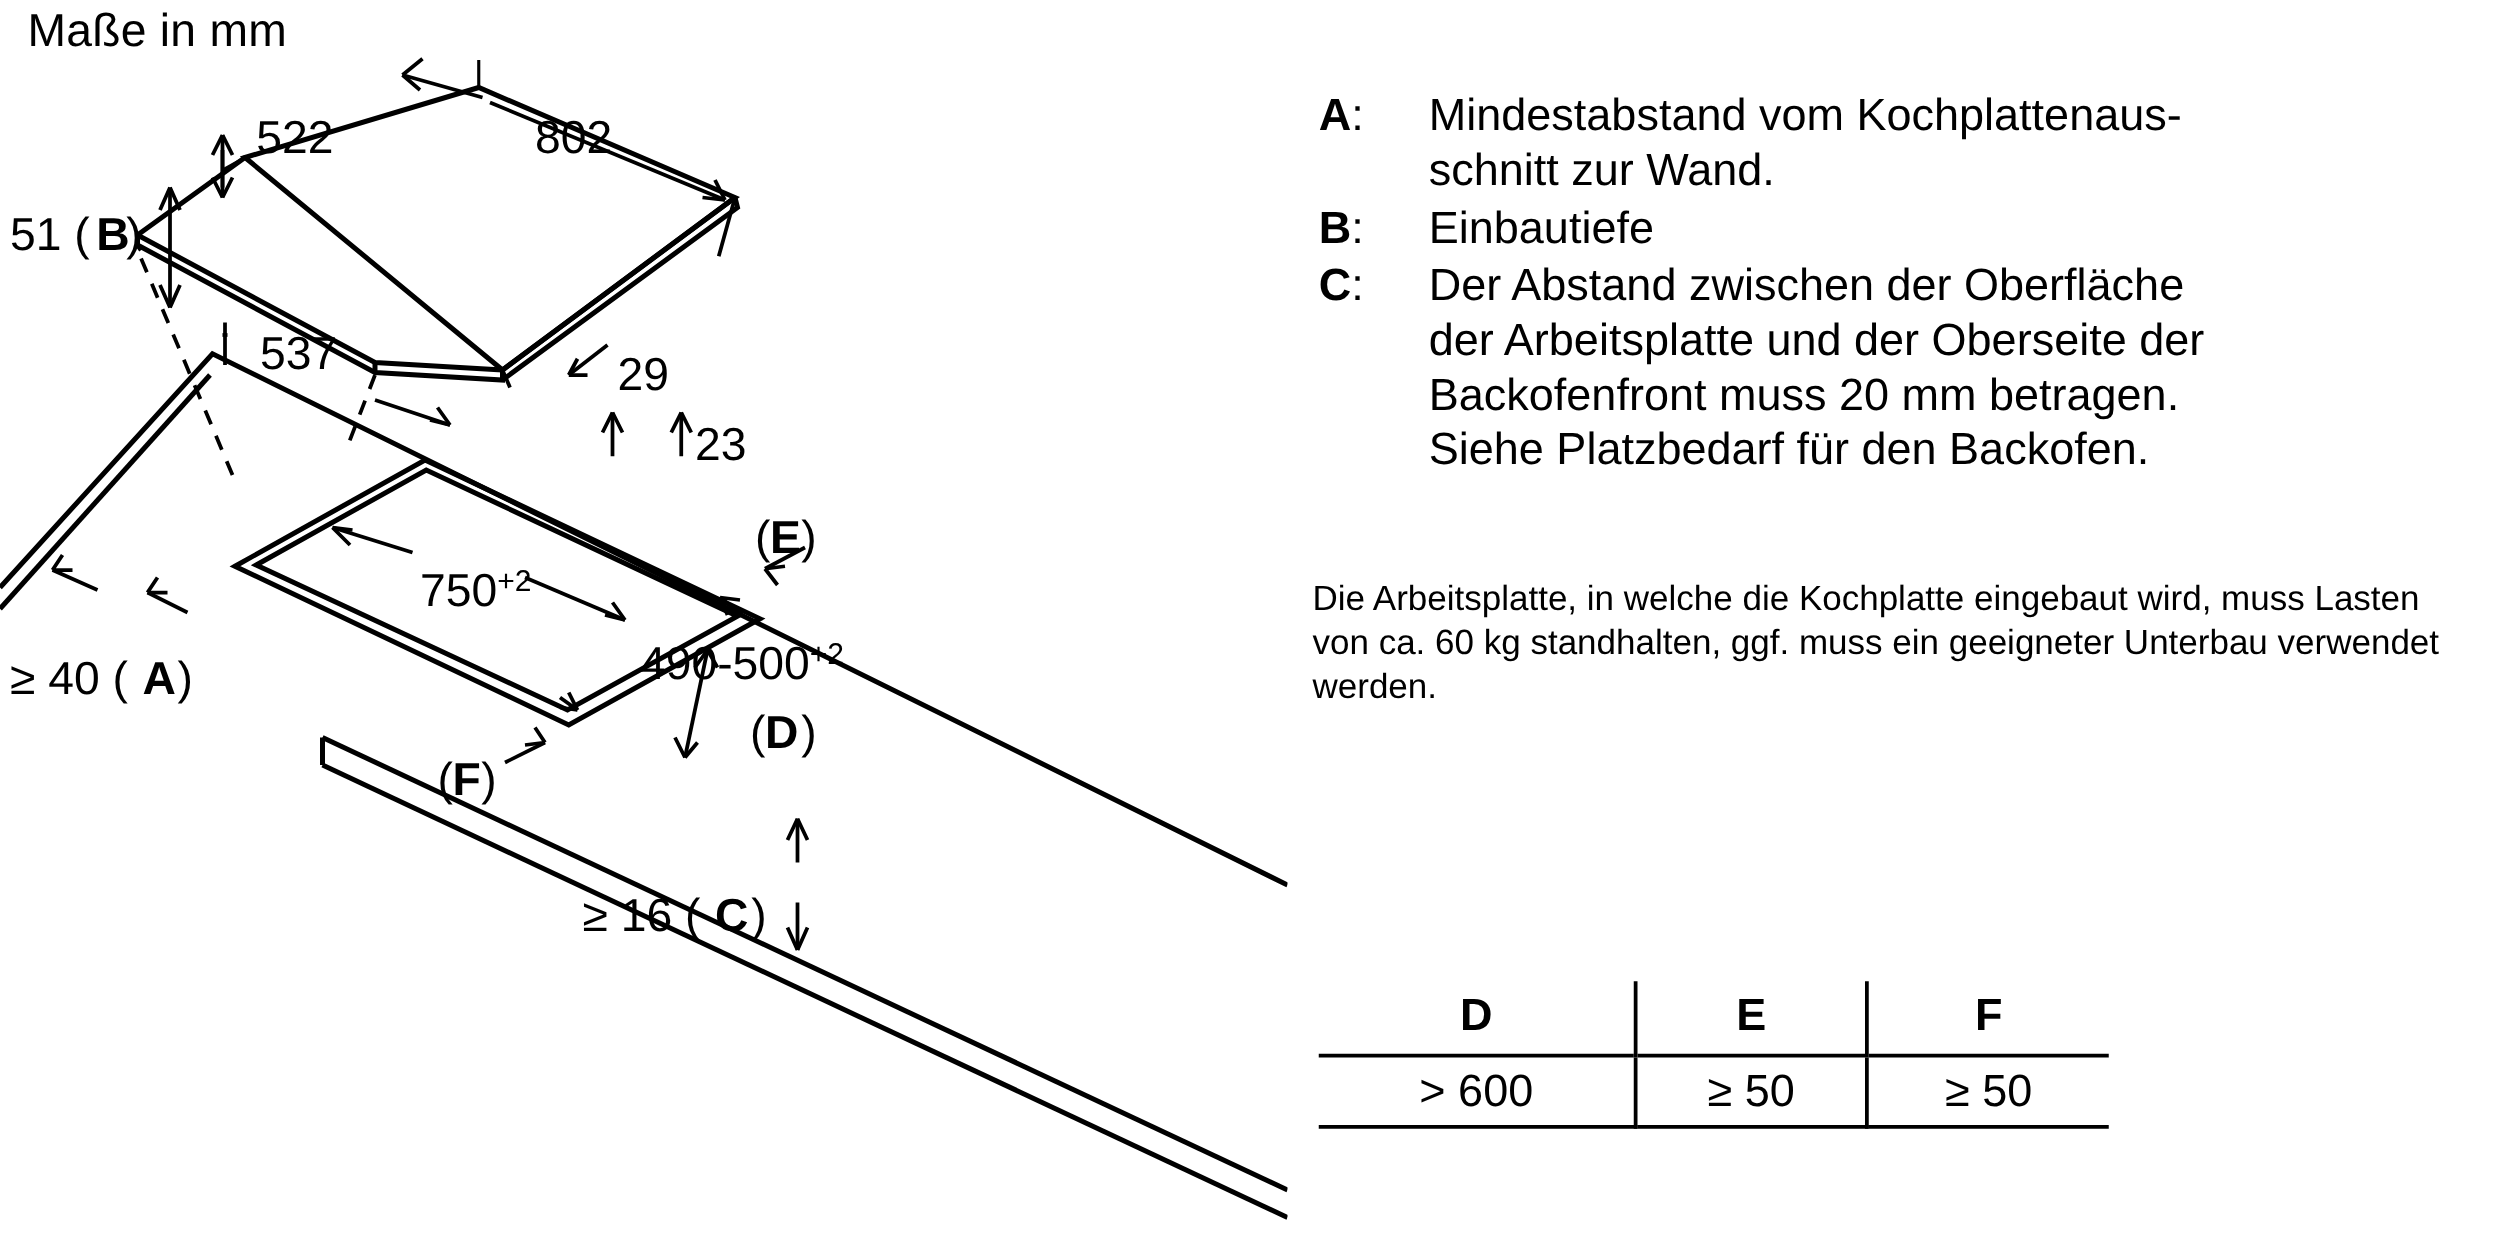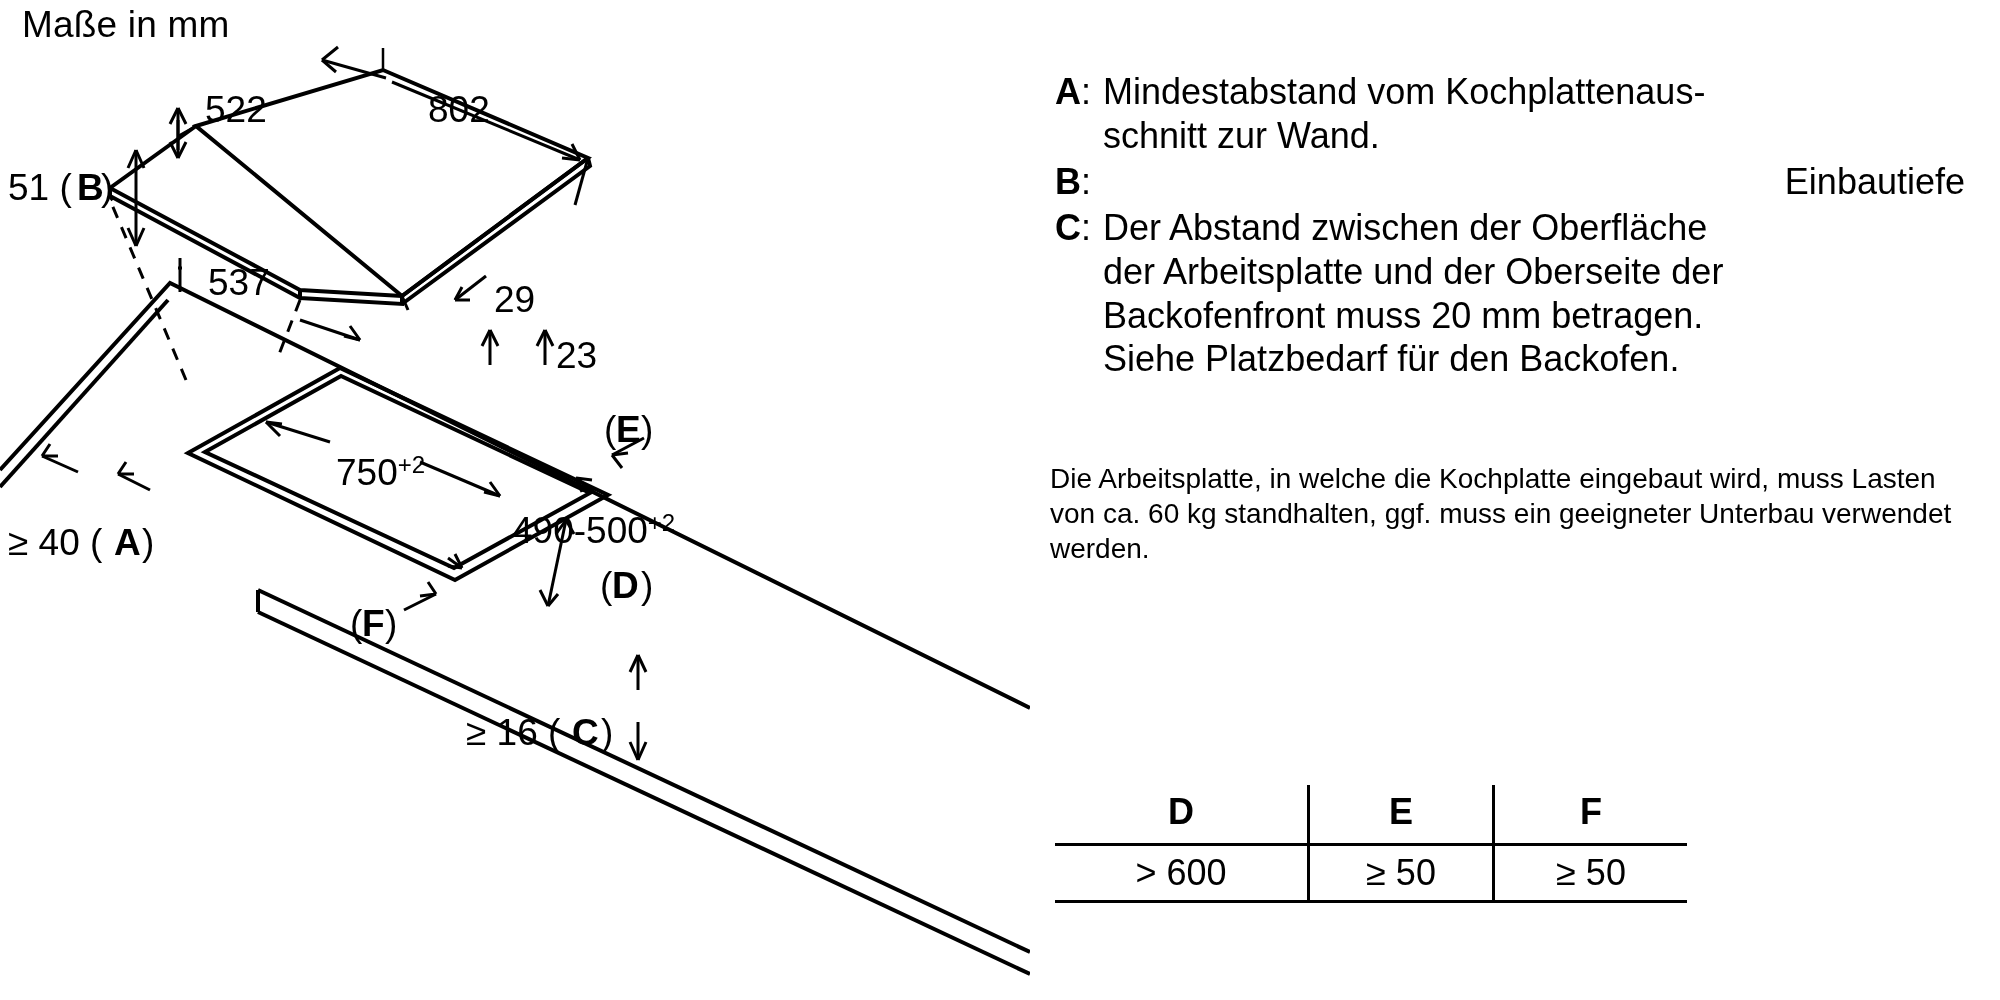--- a/index.html
+++ b/index.html
@@ -65,20 +65,21 @@
   .legend-key {
     font-weight: bold;
     flex: 0 0 auto;
     margin-right: 0px;
   }
   .legend-colon {
     margin-right: 12px;
   }
   .legend-text {
     flex: 1 1 auto;
+    margin-left: 40px;
   }
   .paragraph {
     position: absolute;
     left: 1050px;
     top: 461px;
     width: 930px;
     font-size: 28px;
     line-height: 1.25;
   }
   table.dtable {
@@ -295,21 +296,21 @@
   <div class="legend">
     <div class="legend-row">
       <span class="legend-key">A</span>
       <span class="legend-colon">:</span>
       <span class="legend-text" style="white-space: pre-line;">Mindestabstand vom Kochplattenaus-
 schnitt zur Wand.</span>
     </div>
     <div class="legend-row">
       <span class="legend-key">B</span>
       <span class="legend-colon">:</span>
-      <span class="legend-text" style="white-space: pre-line; text-align: right;">Einbautiefe</span>
+      <span class="legend-text" style="white-space: pre-line;">Einbautiefe</span>
     </div>
     <div class="legend-row">
       <span class="legend-key">C</span>
       <span class="legend-colon">:</span>
       <span class="legend-text" style="white-space: pre-line;">Der Abstand zwischen der Oberfläche
 der Arbeitsplatte und der Oberseite der
 Backofenfront muss 20 mm betragen.
 Siehe Platzbedarf für den Backofen.</span>
     </div>
   </div>

